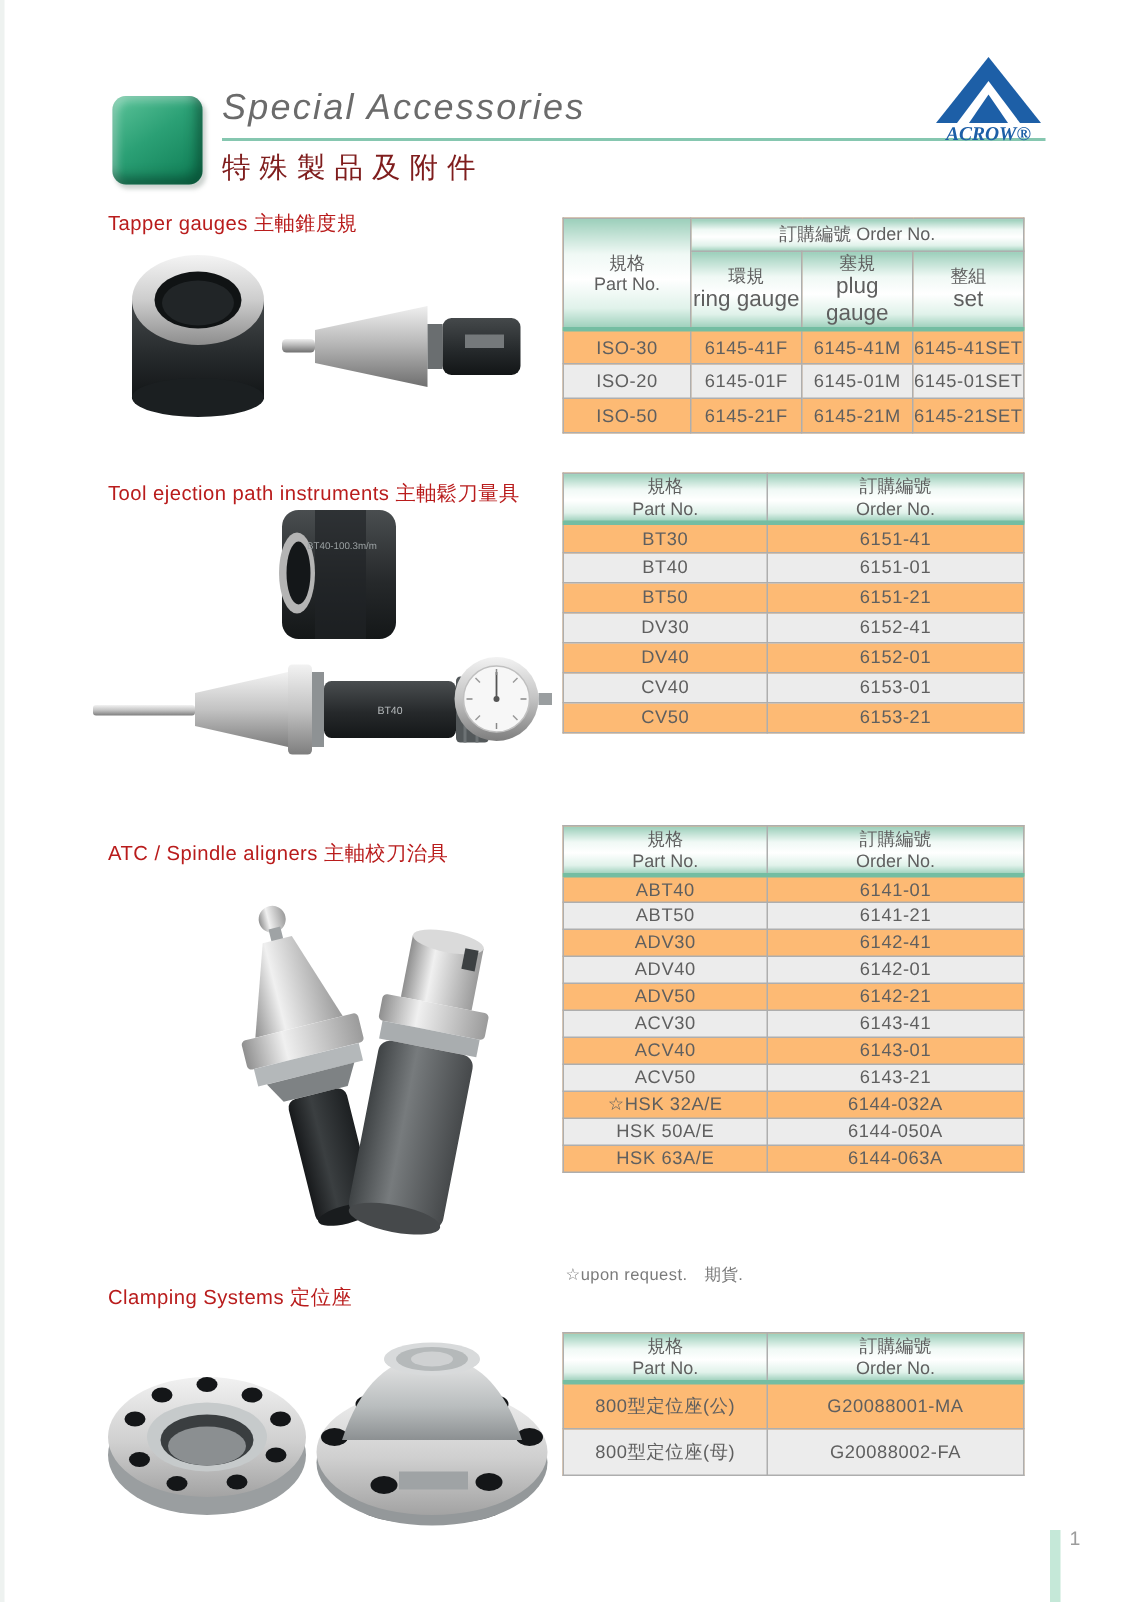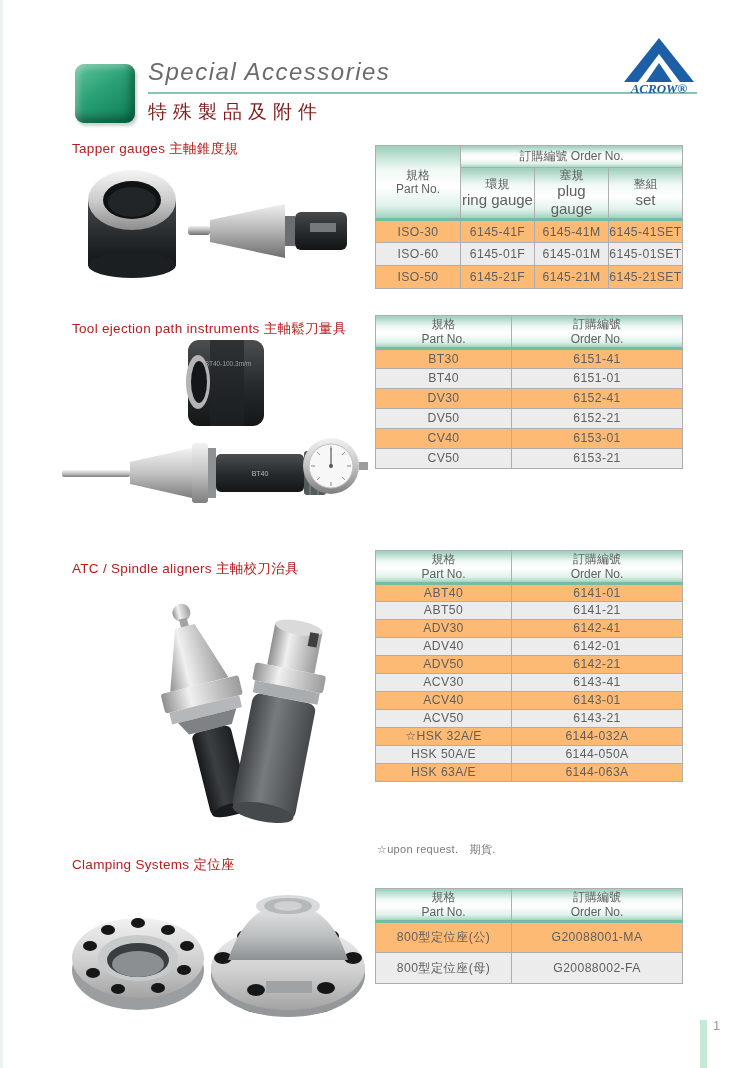--- a/index.html
+++ b/index.html
@@ -269,21 +269,21 @@
       </tr>
     </thead>
     <tbody>
       <tr>
         <td>ISO-30</td>
         <td>6145-41F</td>
         <td>6145-41M</td>
         <td>6145-41SET</td>
       </tr>
       <tr>
-        <td>ISO-60</td>
+        <td>ISO-20</td>
         <td>6145-01F</td>
         <td>6145-01M</td>
         <td>6145-01SET</td>
       </tr>
       <tr>
         <td>ISO-50</td>
         <td>6145-21F</td>
         <td>6145-21M</td>
         <td>6145-21SET</td>
       </tr>
@@ -310,26 +310,30 @@
     <tbody>
       <tr>
           <td>BT30</td>
           <td>6151-41</td>
         </tr>
       <tr>
           <td>BT40</td>
           <td>6151-01</td>
         </tr>
       <tr>
+          <td>BT50</td>
+          <td>6151-21</td>
+        </tr>
+      <tr>
           <td>DV30</td>
           <td>6152-41</td>
         </tr>
       <tr>
-          <td>DV50</td>
-          <td>6152-21</td>
+          <td>DV40</td>
+          <td>6152-01</td>
         </tr>
       <tr>
           <td>CV40</td>
           <td>6153-01</td>
         </tr>
       <tr>
           <td>CV50</td>
           <td>6153-21</td>
         </tr>
     </tbody>

